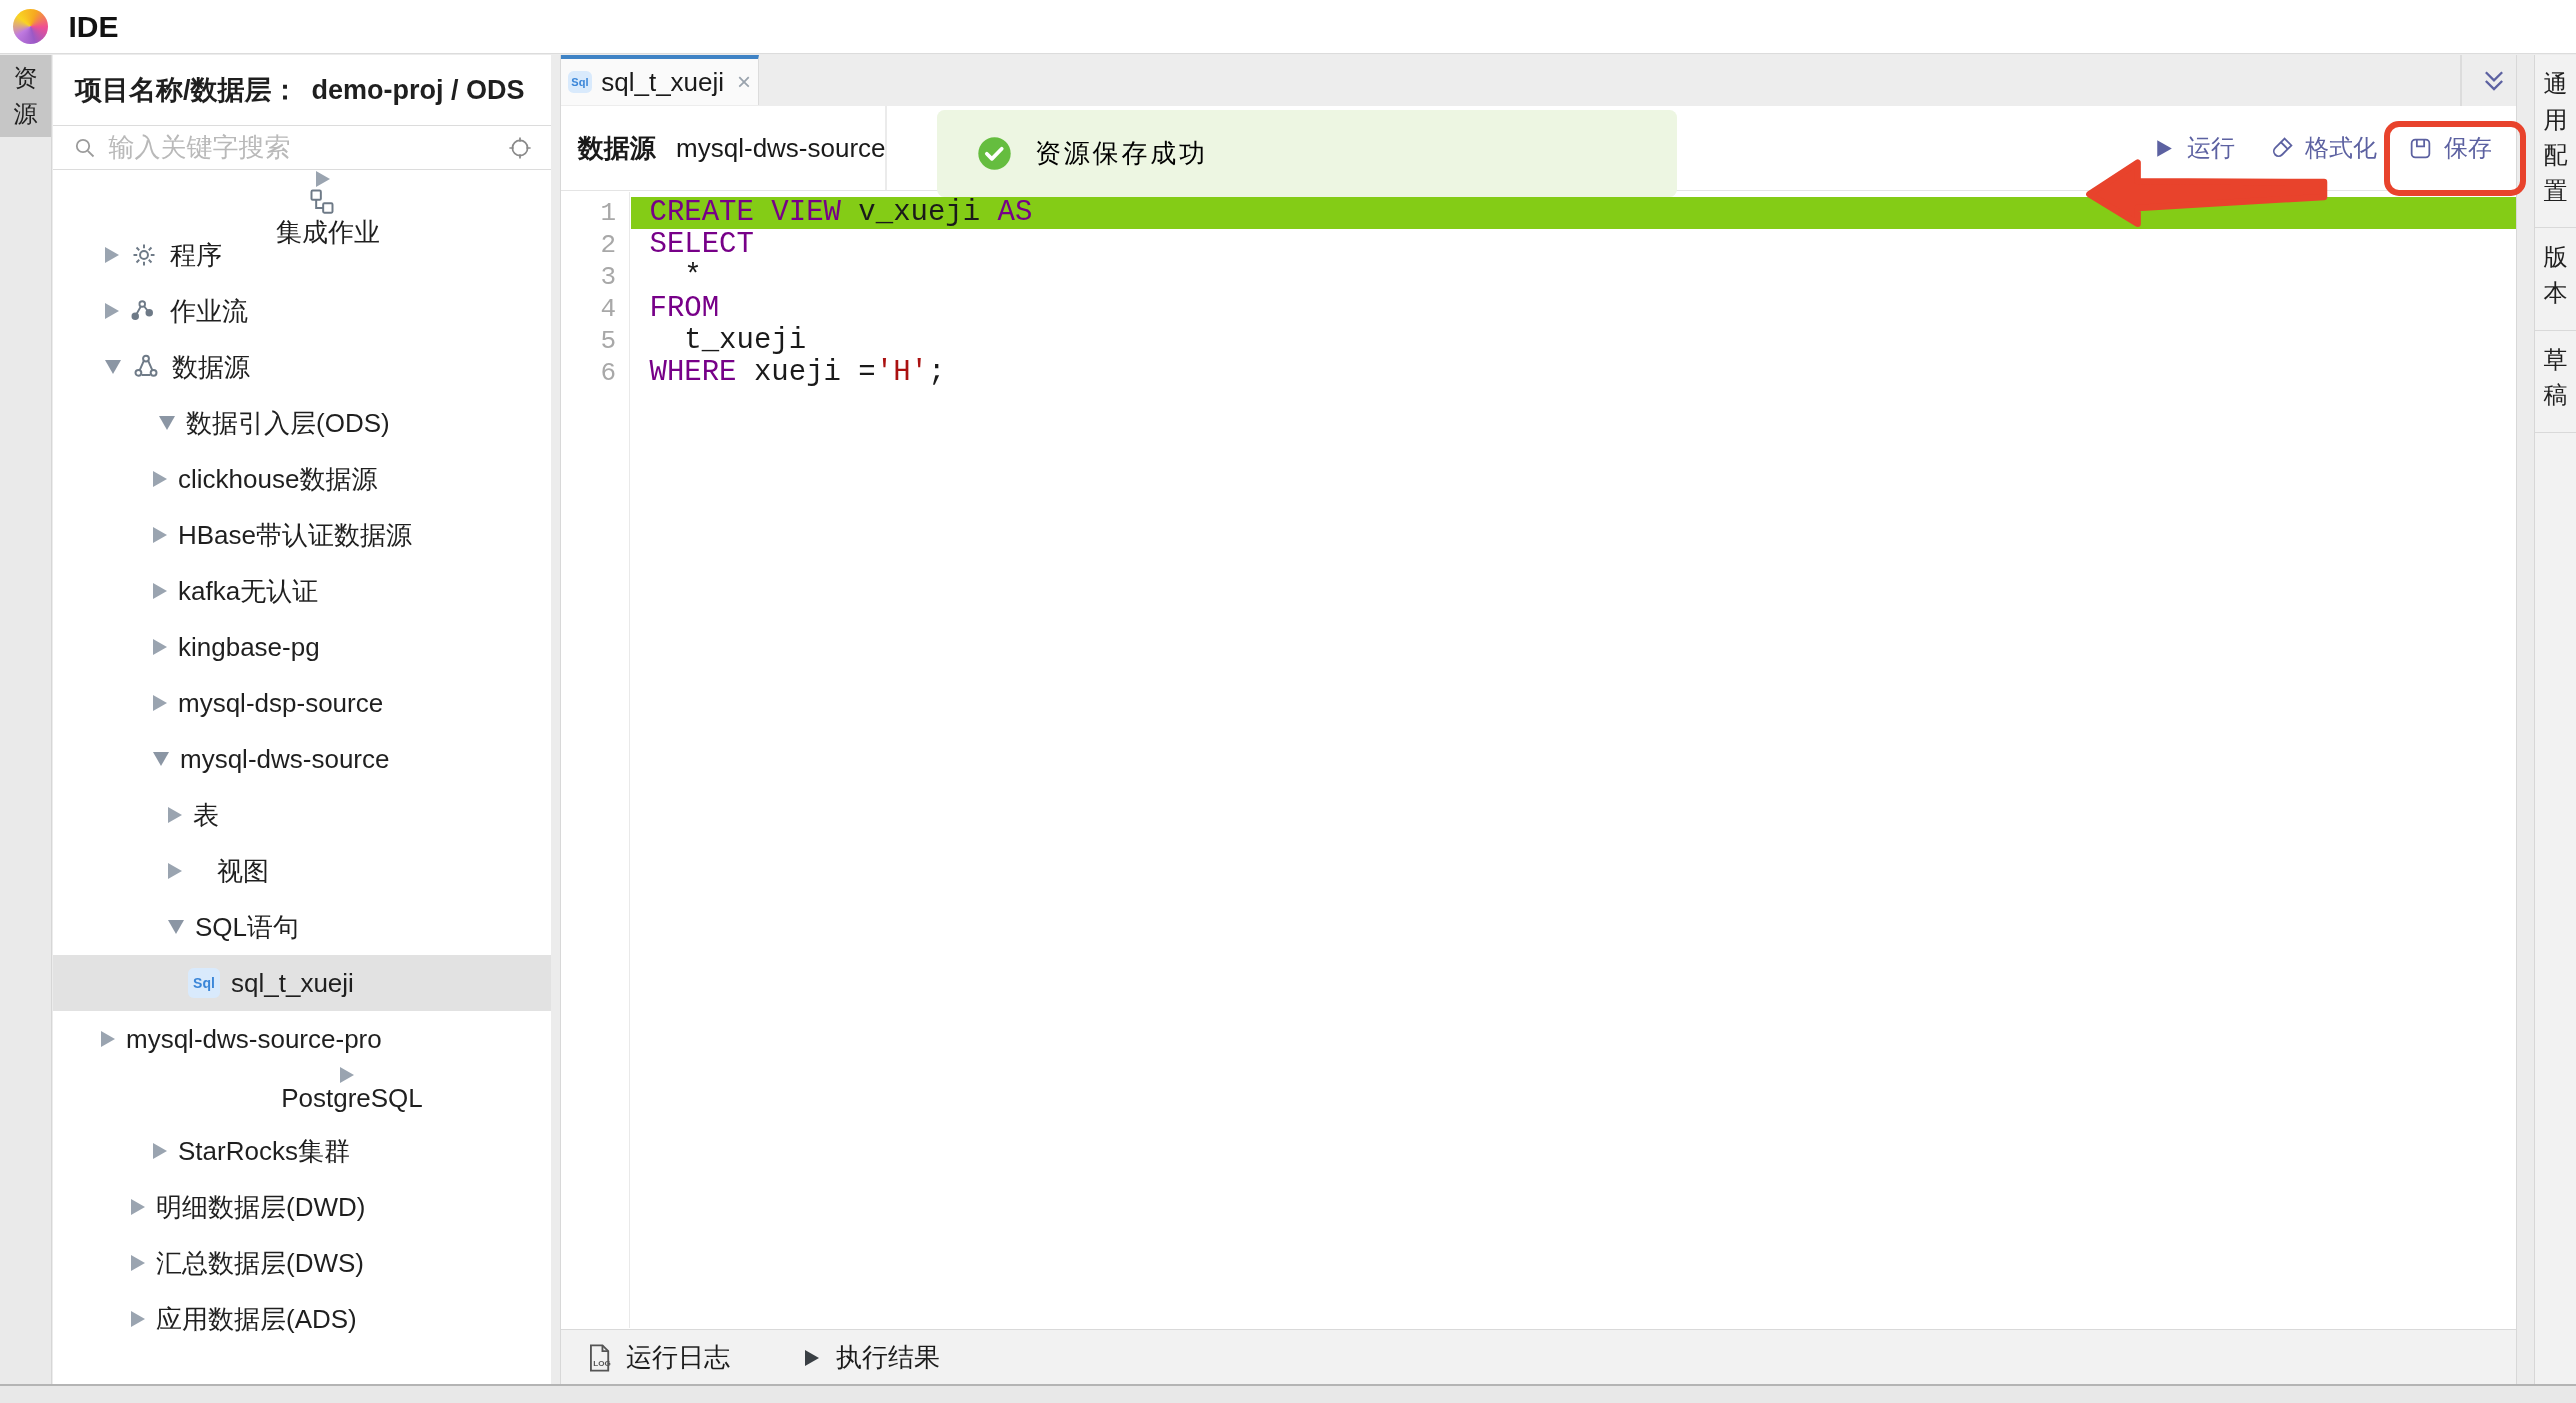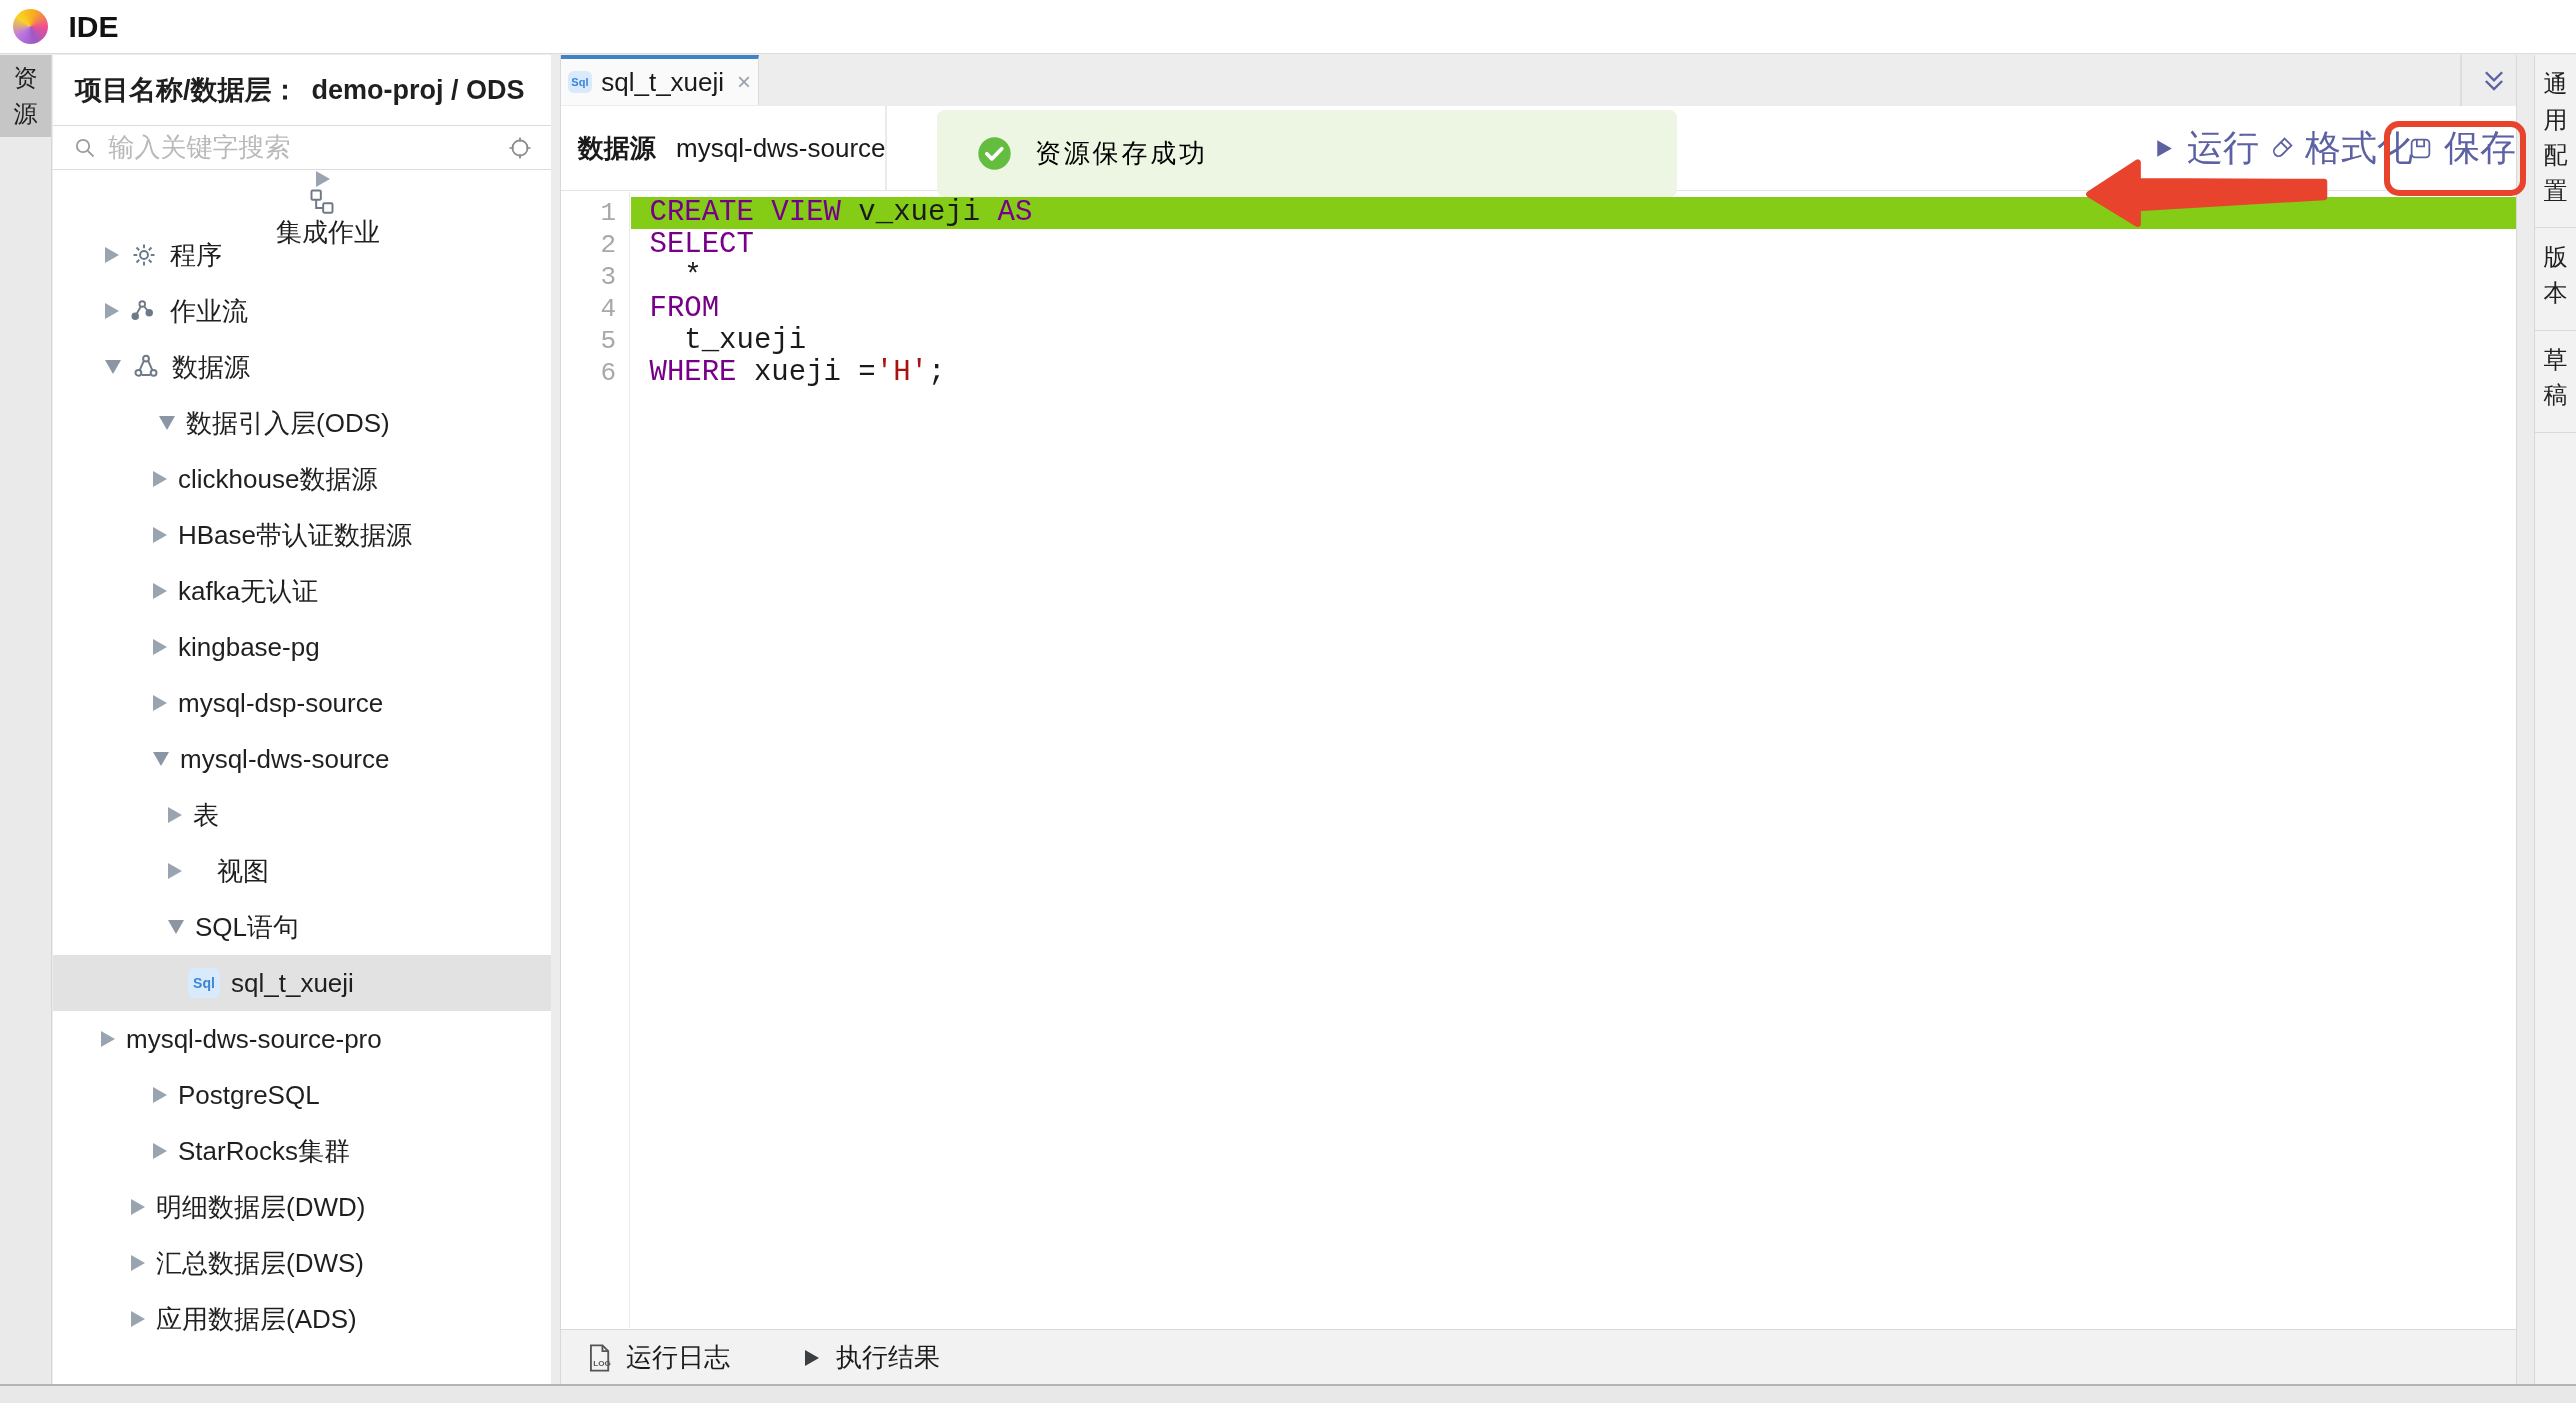--- a/index.html
+++ b/index.html
@@ -47,21 +47,21 @@
   .tab-close{font-size:24px;color:#9aa3ad;margin-left:3.7px;cursor:pointer;}
   .strip-divider{position:absolute;left:1899px;top:0;width:1.9px;height:51px;background:#dcdcdc;}
   .collapse-btn{position:absolute;left:1919px;top:12px;width:28px;height:28px;cursor:pointer;}
 
   .toolbar{position:absolute;left:0;top:51px;width:100%;height:84px;background:#fff;border-bottom:1.9px solid #e4e4e4;}
   .ds-group{position:absolute;left:16.7px;top:0;height:84px;display:flex;align-items:center;gap:20.4px;}
   .ds-label{font-size:26px;font-weight:700;color:#1a1a1a;}
   .ds-value{font-size:26px;color:#1a1a1a;}
   .tb-divider{position:absolute;left:324px;top:0;width:1.9px;height:84px;background:#ebebeb;}
   .tb-btn{position:absolute;top:0;height:84px;display:flex;align-items:center;gap:11px;color:#5c61a1;
-          font-size:36px;cursor:pointer;}
+          font-size:24px;cursor:pointer;}
   .tb-btn svg{width:25px;height:25px;}
   .tb-run{left:1590px;} .tb-format{left:1708px;} .tb-save{left:1847px;}
   .save-ring{position:absolute;left:1823px;top:15px;width:130px;height:63px;border:6.5px solid #e8432c;
              border-radius:15px;pointer-events:none;z-index:8;}
 
   .toast{position:absolute;left:376px;top:55px;width:701px;height:87px;background:#edf6e2;border-radius:7.4px;
          display:flex;align-items:center;padding-left:39px;gap:22px;z-index:7;}
   .toast-text{font-size:26px;color:#000000;letter-spacing:2.8px;font-weight:500;}
   .toast svg{width:37px;height:37px;}
 
@@ -211,21 +211,21 @@
           <span class="tree-label">SQL语句</span>
         </div>
         <div class="tree-row selected" style="padding-left: 135px;">
           <span class="sql-badge">Sql</span>
           <span class="tree-label">sql_t_xueji</span>
         </div>
         <div class="tree-row" style="padding-left: 48px;">
           <span class="caret right"></span>
           <span class="tree-label">mysql-dws-source-pro</span>
         </div>
-        <div class="tree-row" style="padding-left: 100px;">
+        <div class="tree-row" style="padding-left: 100px; flex-direction: column;">
           <span class="caret right"></span>
           <span class="tree-label">PostgreSQL</span>
         </div>
         <div class="tree-row" style="padding-left: 100px;">
           <span class="caret right"></span>
           <span class="tree-label">StarRocks集群</span>
         </div>
         <div class="tree-row" style="padding-left: 78px;">
           <span class="caret right"></span>
           <span class="tree-label">明细数据层(DWD)</span>

